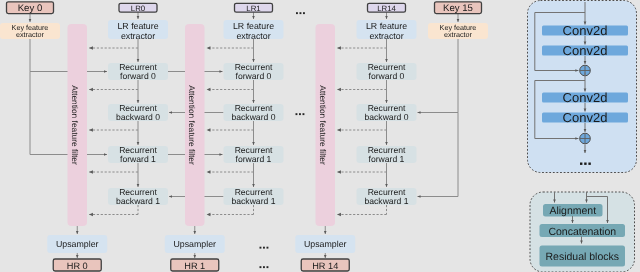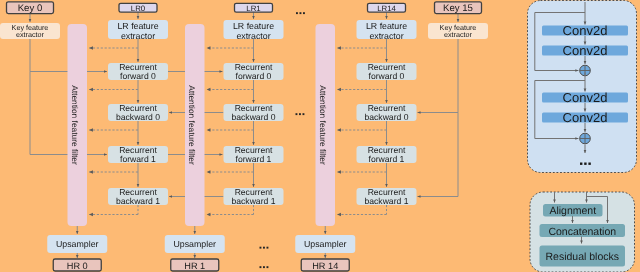--- a/index.html
+++ b/index.html
@@ -1,19 +1,19 @@
 <!DOCTYPE html>
 <html><head>
 <meta charset="utf-8">
 <style>
   * { -webkit-font-smoothing: antialiased; text-rendering: geometricPrecision; }
   html,body{margin:0;padding:0;background:#ffffff;}
   body{width:640px;height:272px;position:relative;overflow:hidden;
        font-family:"Liberation Sans", sans-serif;}
-  #stage{position:absolute;left:0;top:0;width:640px;height:272px;background:#fdba74;}
+  #stage{position:absolute;left:0;top:0;width:640px;height:272px;background:#e5e5e5;}
   svg#diagram{position:absolute;left:0;top:0;display:block;}
 </style>
 </head>
 <body>
 
 <div id="stage">
   <svg id="diagram" width="640" height="272" viewBox="0 0 640 272">
     <defs>
       <marker id="ah" viewBox="0 0 10 10" refX="8.6" refY="5" markerWidth="4.6" markerHeight="4.6" orient="auto-start-reverse">
         <path d="M0.5,1.4 L8.8,5 L0.5,8.6 z" fill="#5a5a5a"></path>

